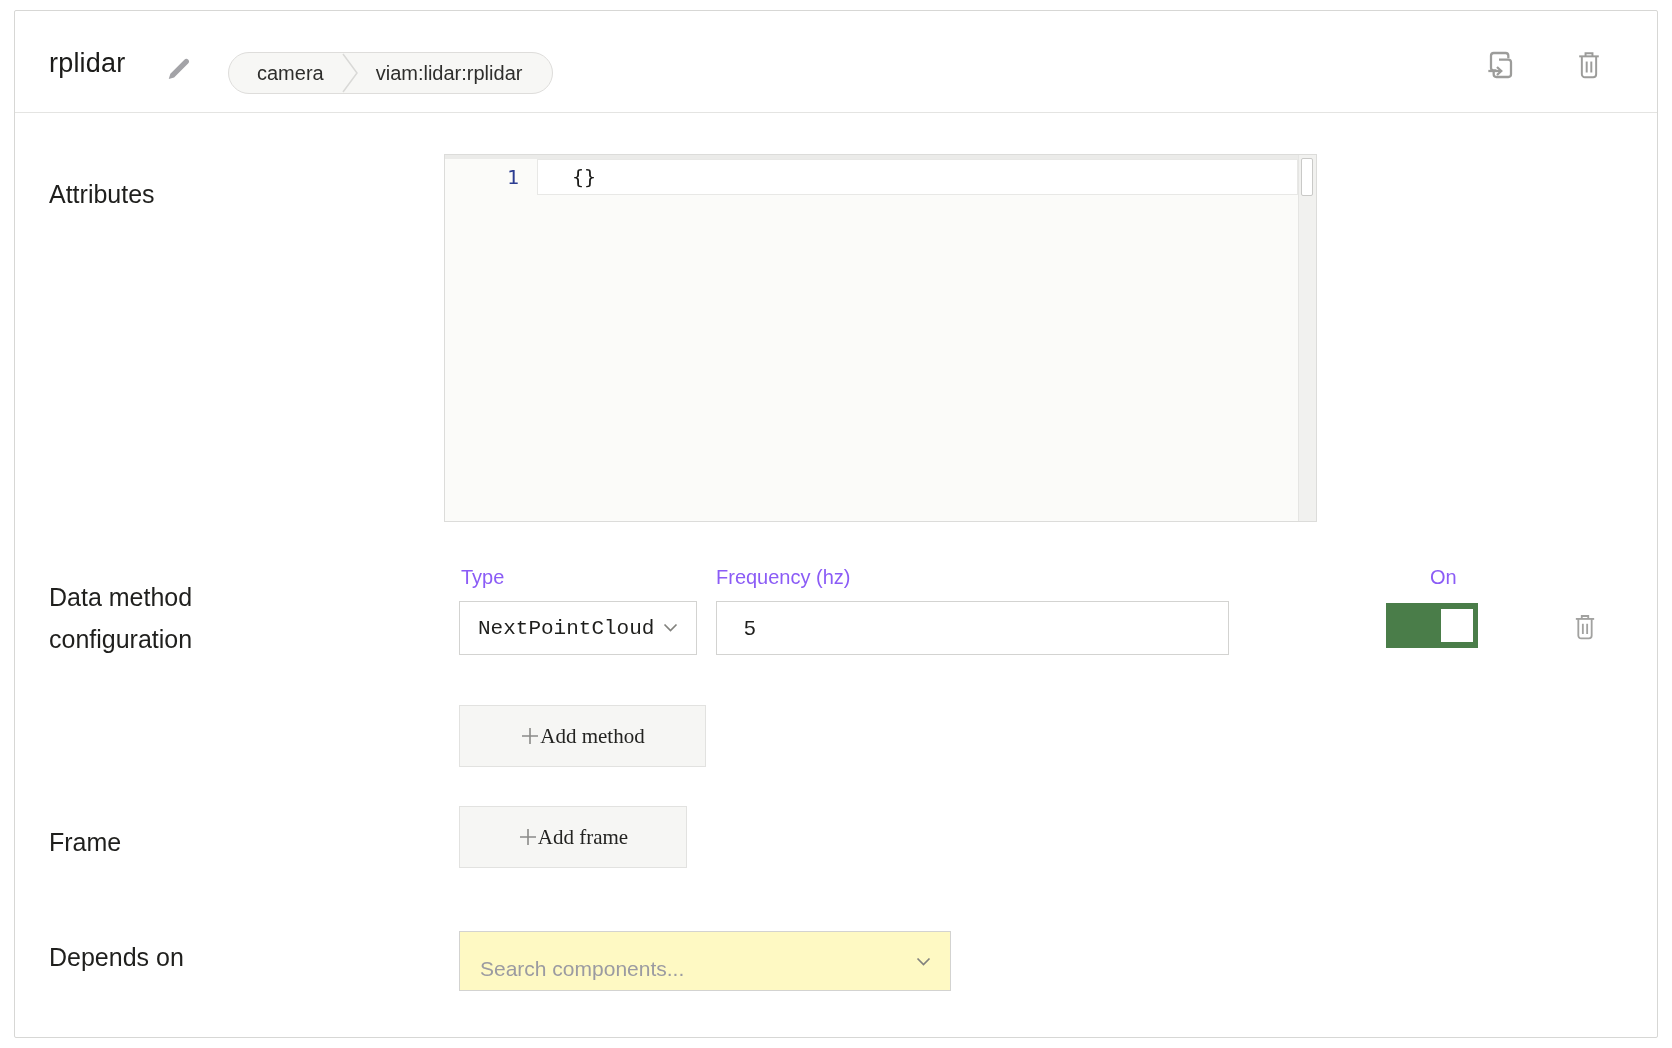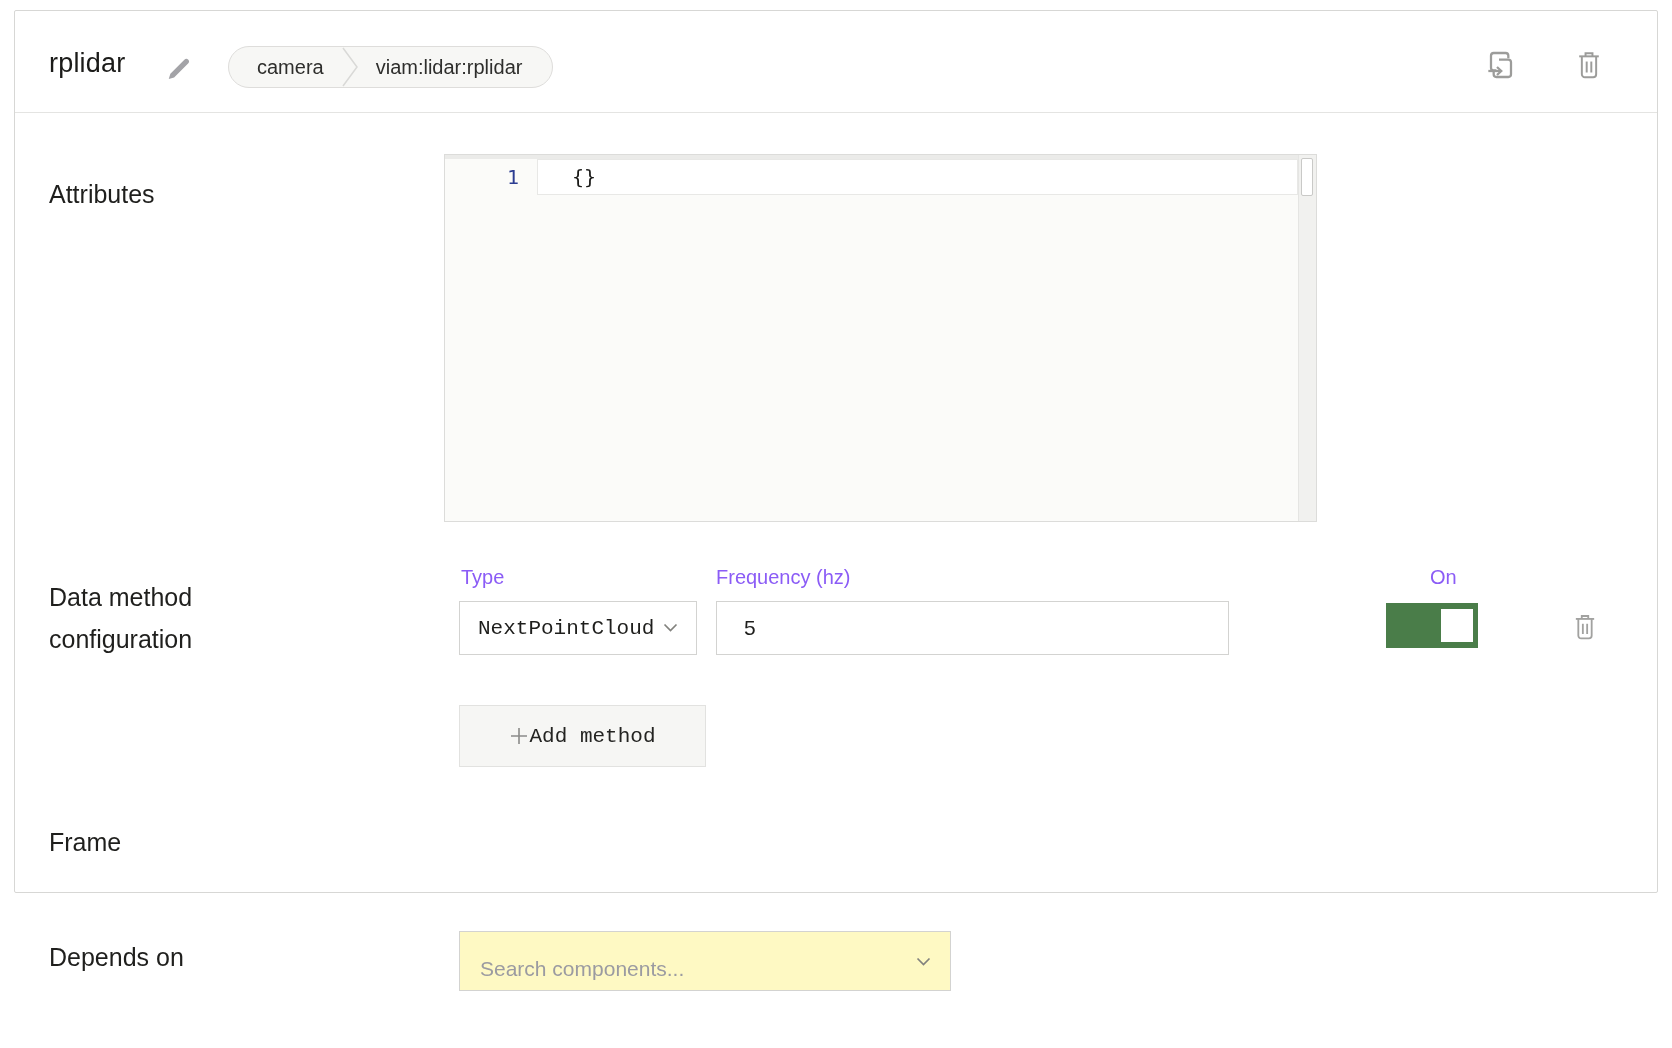--- a/index.html
+++ b/index.html
@@ -7,21 +7,21 @@
   body {
     font-family: "Liberation Sans", sans-serif;
     position: relative;
     color: #1f1f1d;
   }
   .abs { position: absolute; }
 
   
   .card {
     position: absolute; left: 14px; top: 10px;
-    width: 1644px; height: 883px;
+    width: 1644px; height: 1028px;
     background: #fff;
     border: 1px solid #d7d7d5;
     border-radius: 2px;
   }
   .card-header {
     position: absolute; left: 0; top: 0; right: 0; height: 102px;
     border-bottom: 1px solid #e4e4e2;
   }
   .title {
     position: absolute; left: 34px; top: 37px;
@@ -30,21 +30,21 @@
   }
   .icon-btn {
     background: none; border: none; cursor: pointer; padding: 0;
     display: flex; align-items: center; justify-content: center;
   }
   .pencil-btn { left: 148px; top: 42px; width: 32px; height: 30px; }
   .dup-btn    { left: 1468px; top: 36px; width: 36px; height: 36px; }
   .trash-btn-header { left: 1556px; top: 36px; width: 36px; height: 36px; }
 
   .pill {
-    position: absolute; left: 213px; top: 35px; height: 42px;
+    position: absolute; left: 213px; top: 41px; height: 42px;
     display: inline-flex; align-items: center;
     border: 1px solid #dedddb; border-radius: 21px;
     background: #f7f7f5;
     padding: 0 30px 0 28px;
   }
   .pill span { font-size: 20px; color: #2e2e2c; white-space: nowrap; }
   .pill .divider { margin: 0 16px; height: 40px; display: block; }
 
   
   .section-label {
@@ -127,21 +127,21 @@
   .toggle .knob {
     position: absolute; right: 5px; top: 6px; width: 32px; height: 33px;
     background: #ffffff;
   }
 
   
   .add-btn {
     position: absolute; height: 62px;
     background: #f6f6f4; border: 1px solid #e2e2e0;
     display: flex; align-items: center; justify-content: center; 
-    font-family: Liberation Mono, monospace;
+    font-family: Liberation Serif, serif;
     font-size: 21px; color: #232321; cursor: pointer;
   }
 
   .trash-btn-row { left: 1552px; top: 598px; width: 36px; height: 36px; }
 
   svg { display: block; }
 </style>
 </head>
 <body>
 
@@ -240,20 +240,28 @@
   <button class="add-btn" style="left:444px; top:694px; width:247px;">
     <span>
       <svg width="20" height="20" viewBox="0 0 20 20">
         <path d="M10 2 V18 M2 10 H18" stroke="#8b8b89" stroke-width="1.6" fill="none"></path>
       </svg>
     </span>
     <span>Add method</span>
   </button>
 
   <div class="section-label" style="top:810px;">Frame</div>
+  <button class="add-btn" style="left:444px; top:795px; width:228px;">
+    <span>
+      <svg width="20" height="20" viewBox="0 0 20 20">
+        <path d="M10 2 V18 M2 10 H18" stroke="#8b8b89" stroke-width="1.6" fill="none"></path>
+      </svg>
+    </span>
+    <span>Add frame</span>
+  </button>
 
   <div class="section-label" style="top:925px;">Depends on</div>
   <div class="search-wrap">
     <input type="text" placeholder="Search components..." style="">
     <span class="chev">
       <svg width="15" height="10" viewBox="0 0 15 10">
         <polyline points="1.5,1.5 7.5,7.5 13.5,1.5" fill="none" stroke="#82827e" stroke-width="1.7"></polyline>
       </svg>
     </span>
   </div>

